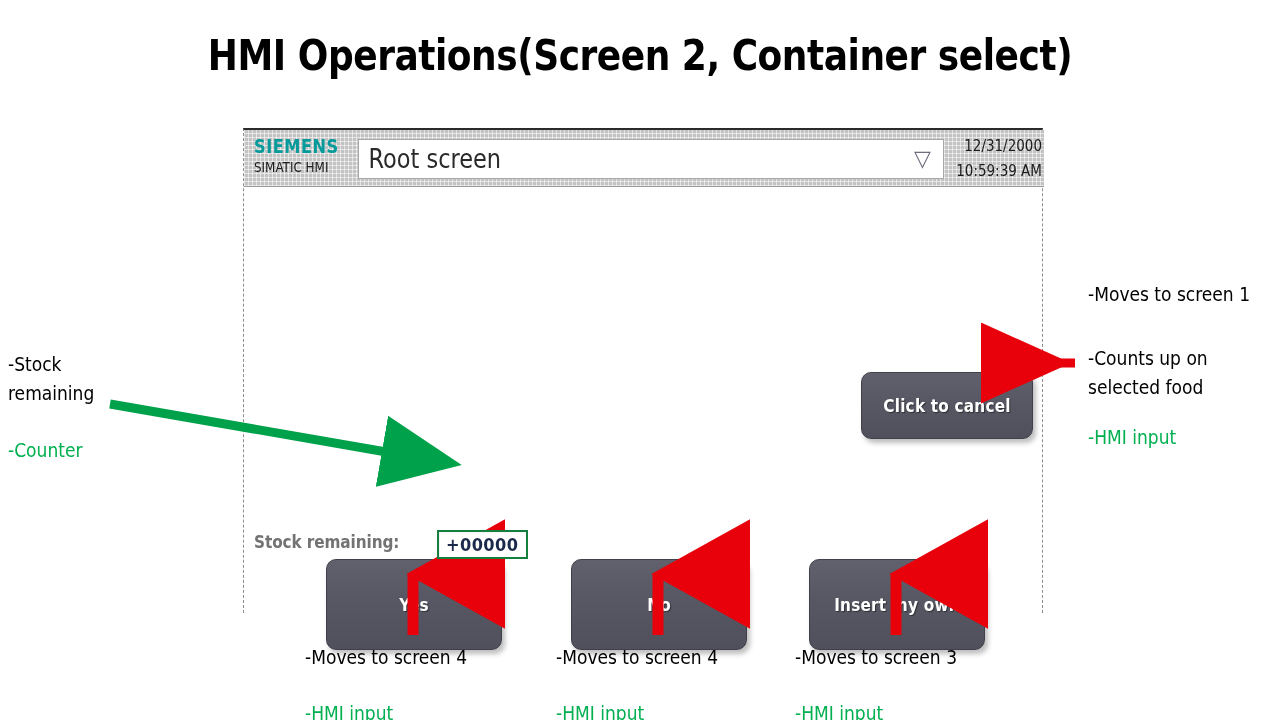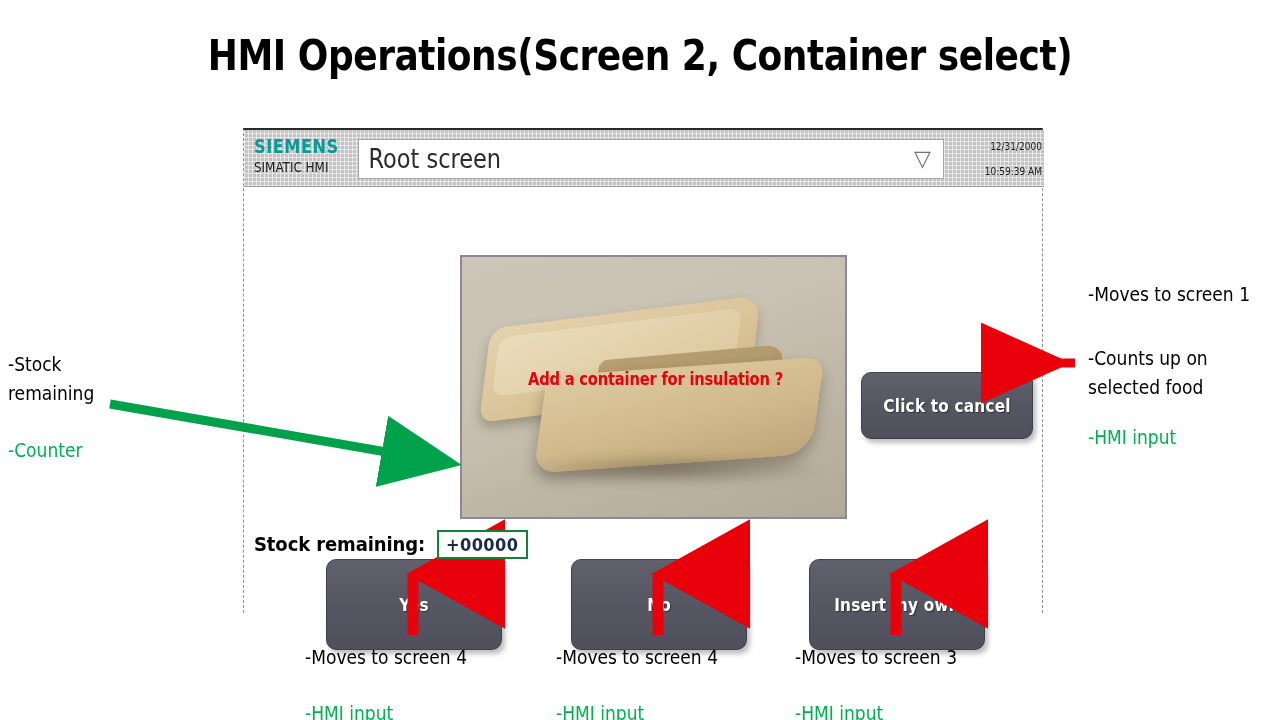--- a/index.html
+++ b/index.html
@@ -101,21 +101,21 @@
     font-size: 22px;
     color: #6e6e7d;
     line-height: 1;
   }
   #clock-block {
     position: absolute;
     right: 2px; top: 4px;
     width: 100px; height: 50px;
     text-align: right;
     font-family: "DejaVu Sans Condensed", "Liberation Sans Narrow", "Liberation Sans", sans-serif;
-    font-size: 10px;
+    font-size: 15px;
     color: #1a1a1a;
   }
   #clock-date { line-height: 25px; }
   #clock-time { line-height: 25px; }
 
   
   #hmi-body {
     position: absolute;
     left: 0; top: 57px;
     width: 798px; height: 426px;
@@ -206,23 +206,23 @@
   #btn-cancel { left: 617px; top: 185px; width: 172px; height: 67px; }
   #btn-yes    { left: 82px;  top: 372px; width: 176px; height: 91px; }
   #btn-no     { left: 327px; top: 372px; width: 176px; height: 91px; }
   #btn-insert { left: 565px; top: 372px; width: 176px; height: 91px; }
 
   
   #stock-label {
     position: absolute;
     left: 10px; top: 345px;
     font-family: "DejaVu Sans Condensed", "Liberation Sans Narrow", "Liberation Sans", sans-serif;
-    font-size: 20px;
-    font-weight: bold;
-    color: #000000;
+    font-size: 17px;
+    font-weight: bold;
+    color: #737373;
     letter-spacing: -0.1px;
   }
   #counter-field {
     position: absolute;
     left: 193px; top: 343px;
     width: 91px; height: 29px;
     background: #ffffff;
     border: 2px solid #15803d;
     box-shadow: inset 1px 1px 0 #f4f4f6;
     display: flex;
@@ -293,27 +293,20 @@
       </div>
 
       <div id="clock-block">
         <div id="clock-date">12/31/2000</div>
         <div id="clock-time">10:59:39 AM</div>
       </div>
     </div>
 
     <div id="hmi-body">
 
-      <div id="container-photo">
-        <div class="lid"></div>
-        <div class="tray-inner"></div>
-        <div class="tray"></div>
-        <div class="shadow-pool"></div>
-        <div id="photo-question">Add a container for insulation ?</div>
-      </div>
 
       <div id="btn-cancel" class="hmi-button">Click to cancel</div>
 
       <div id="stock-label">Stock remaining:</div>
       <div id="counter-field">
         <span id="counter-value">+00000</span>
       </div>
 
       <div id="btn-yes" class="hmi-button">Yes</div>
       <div id="btn-no" class="hmi-button">No</div>

